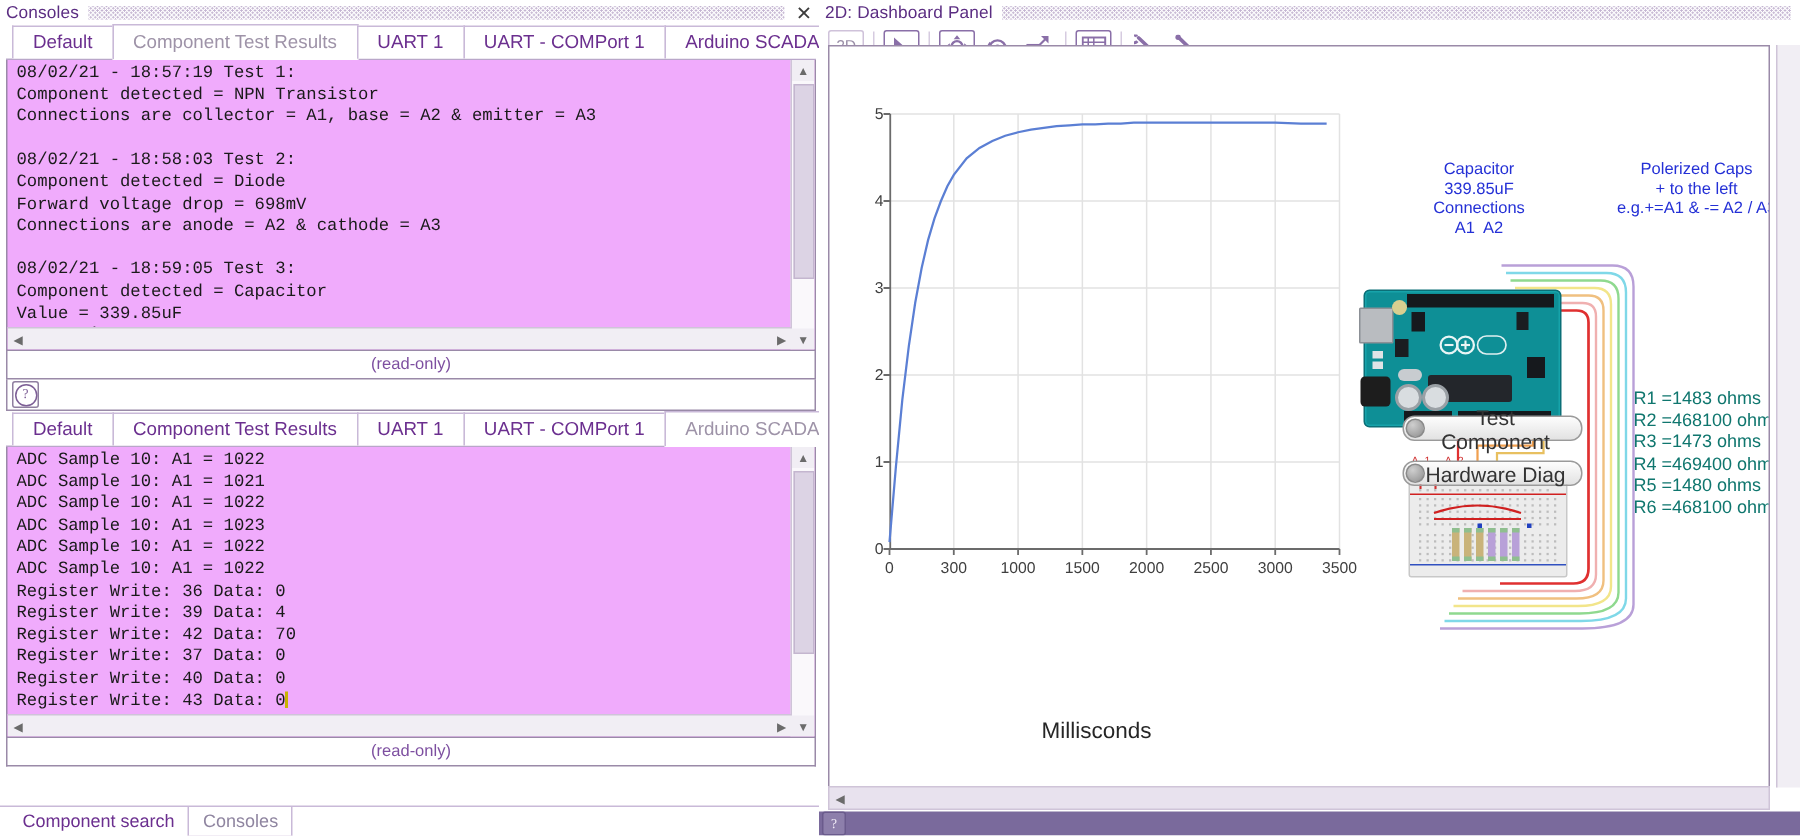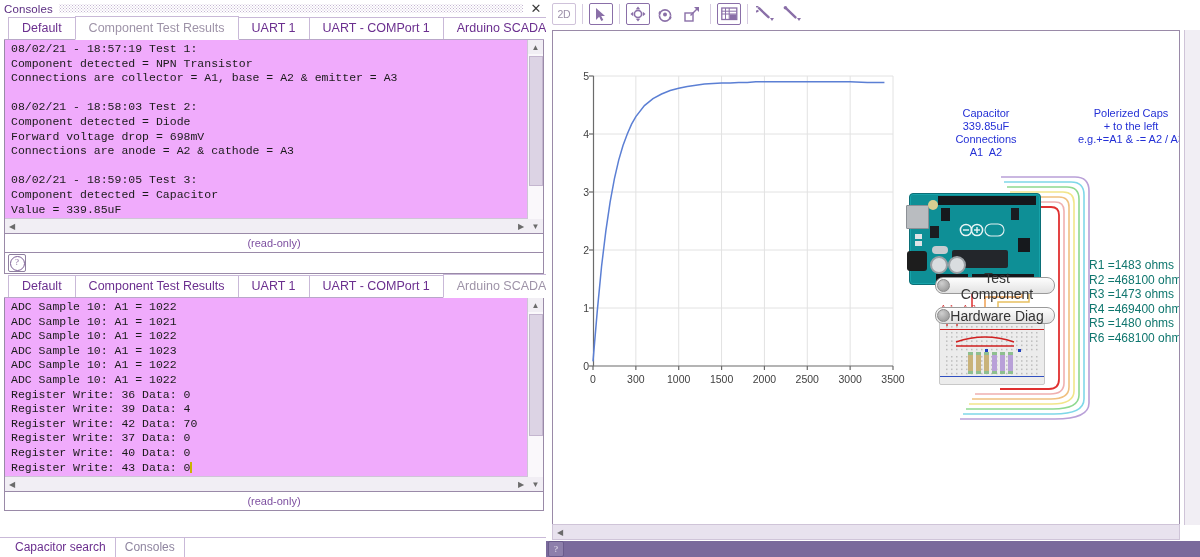--- a/index.html
+++ b/index.html
@@ -312,27 +312,31 @@
           <span class="hs-arrow">▶</span>
         </div>
       </div>
 
       <div style="position:relative;border:1px solid #9a8aa8;border-top:none;height:18px;display:flex;align-items:center;background:#fff;">
         <span class="readonly">(read-only)</span>
       </div>
     </div>
 
     <div class="dock-tabs">
-      <div class="dock-tab">Capacitor search</div>
+      <div class="dock-tab">Component search</div>
       <div class="dock-tab active">Consoles</div>
     </div>
   </div>
 
   <div class="right-col">
 
+    <div class="panel-title">
+      <span class="tname">2D: Dashboard Panel</span>
+      <span class="gripper"></span>
+    </div>
 
     <div class="dash-toolbar">
       <div class="tb-btn flat2d">2D</div>
       <span class="tb-sep"></span>
 
       <div class="tb-btn framed">
         <svg width="14" height="15" viewBox="0 0 14 15">
             <polygon points="2,1 2,13 5.2,9.8 7.3,14 9.3,13 7.2,9 11,9" fill="#8a6fa8"></polygon>
           </svg>
       </div>
@@ -392,20 +396,21 @@
           <path d="M3.4 2.6 L12.5 11.4" stroke="#8a6fa8" stroke-width="2.4" stroke-linecap="round" fill="none"></path>
           <circle cx="2.4" cy="1.8" r="1.8" fill="#8a6fa8"></circle>
           <polygon points="14,12 18,12 16,15" fill="#8a6fa8"></polygon>
         </svg>
       </div>
     </div>
 
     <div class="dash-canvas">
 
       <div class="chart-wrap">
+        <div class="chart-xlabel">Millisconds</div>
         <div id="chart-plot" style="position:absolute;left:22px;top:37px;width:300px;height:290px;"><svg width="300" height="290" viewBox="0 0 300 290" style="overflow: visible;">
               <line x1="42.857142857142854" x2="42.857142857142854" y1="0" y2="290" stroke="#e2e2e2" stroke-width="1"></line>
               <line x1="85.71428571428571" x2="85.71428571428571" y1="0" y2="290" stroke="#e2e2e2" stroke-width="1"></line>
               <line x1="128.57142857142856" x2="128.57142857142856" y1="0" y2="290" stroke="#e2e2e2" stroke-width="1"></line>
               <line x1="171.42857142857142" x2="171.42857142857142" y1="0" y2="290" stroke="#e2e2e2" stroke-width="1"></line>
               <line x1="214.28571428571428" x2="214.28571428571428" y1="0" y2="290" stroke="#e2e2e2" stroke-width="1"></line>
               <line x1="257.1428571428571" x2="257.1428571428571" y1="0" y2="290" stroke="#e2e2e2" stroke-width="1"></line>
               <line x1="300" x2="300" y1="0" y2="290" stroke="#e2e2e2" stroke-width="1"></line>
               <line y1="232" y2="232" x1="0" x2="300" stroke="#e2e2e2" stroke-width="1"></line>
               <line y1="174" y2="174" x1="0" x2="300" stroke="#e2e2e2" stroke-width="1"></line>

